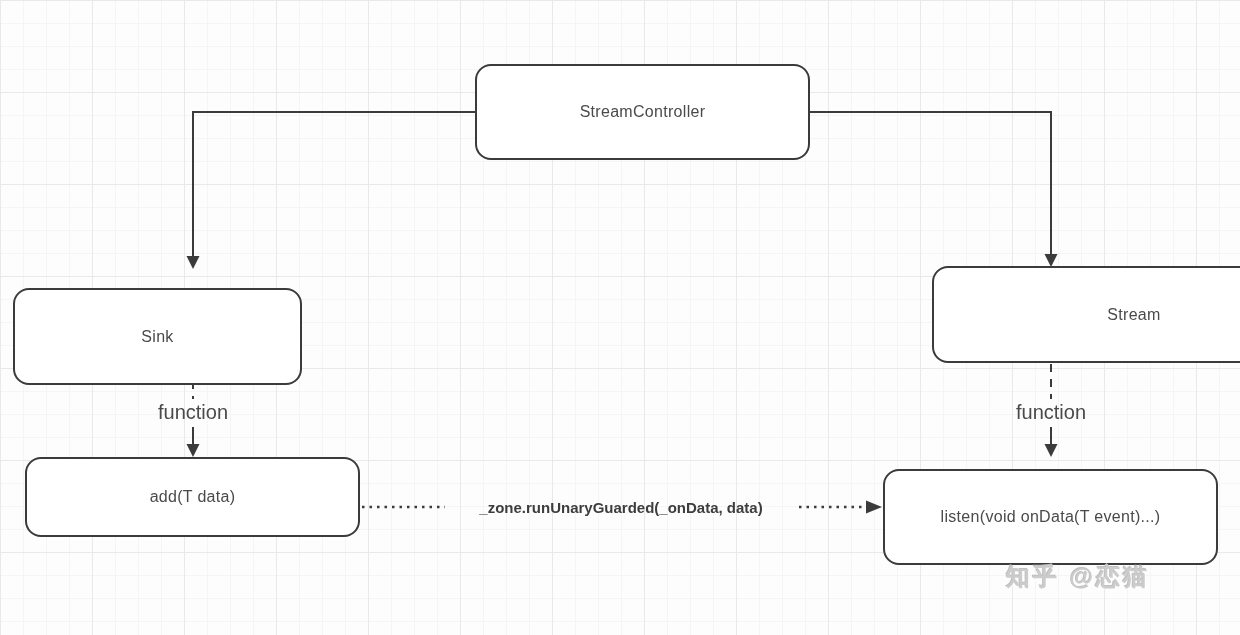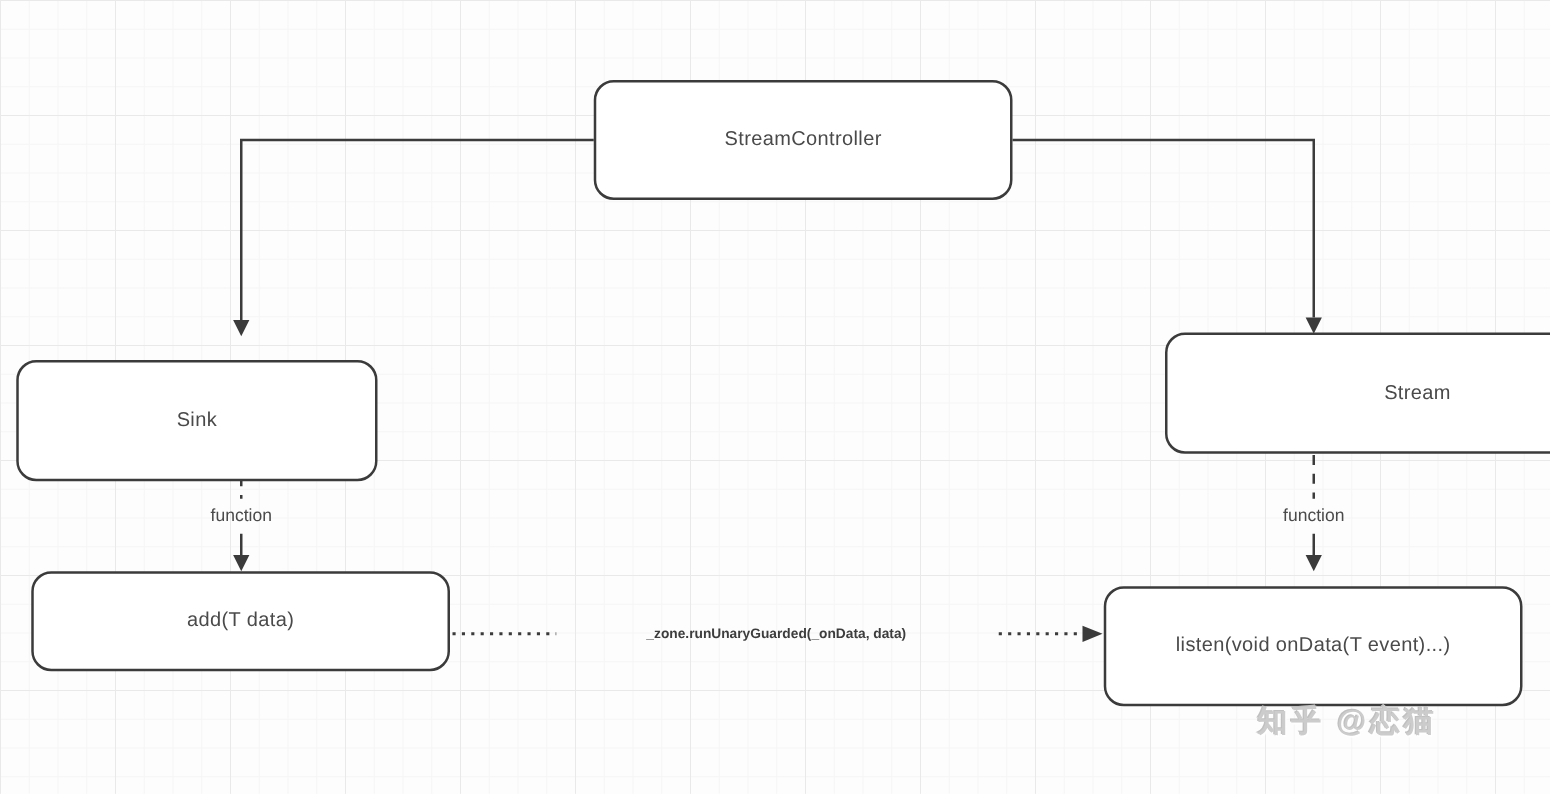--- a/index.html
+++ b/index.html
@@ -41,31 +41,31 @@
   }
   .node-streamcontroller { left: 475px; top: 64px;  width: 335px; height: 96px; }
   .node-sink             { left: 13px;  top: 268px; width: 289px; height: 97px; margin-top: 20px; }
   .node-stream           { left: 932px; top: 266px; width: 404px; height: 97px; }
   .node-add              { left: 25px;  top: 457px; width: 335px; height: 80px; }
   .node-listen           { left: 883px; top: 469px; width: 335px; height: 96px; }
 
   .edge-label {
     position: absolute;
     transform: translate(-50%, -50%);
-    font-size: 14px;
+    font-size: 20px;
     color: #4a4a4a;
     white-space: nowrap;
   }
   .edge-label-function-left  { left: 193px;  top: 412px; }
   .edge-label-function-right { left: 1051px; top: 412px; }
   .edge-label-zone {
     left: 621px; top: 507px;
     font-weight: bold;
     color: #3d3d3d;
-    font-size: 11px;
+    font-size: 15px;
   }
 
   .watermark {
     position: absolute;
     left: 1006px;
     top: 561px;
     font-size: 24px;
     font-weight: bold;
     letter-spacing: 3px;
     color: #cccccc;

